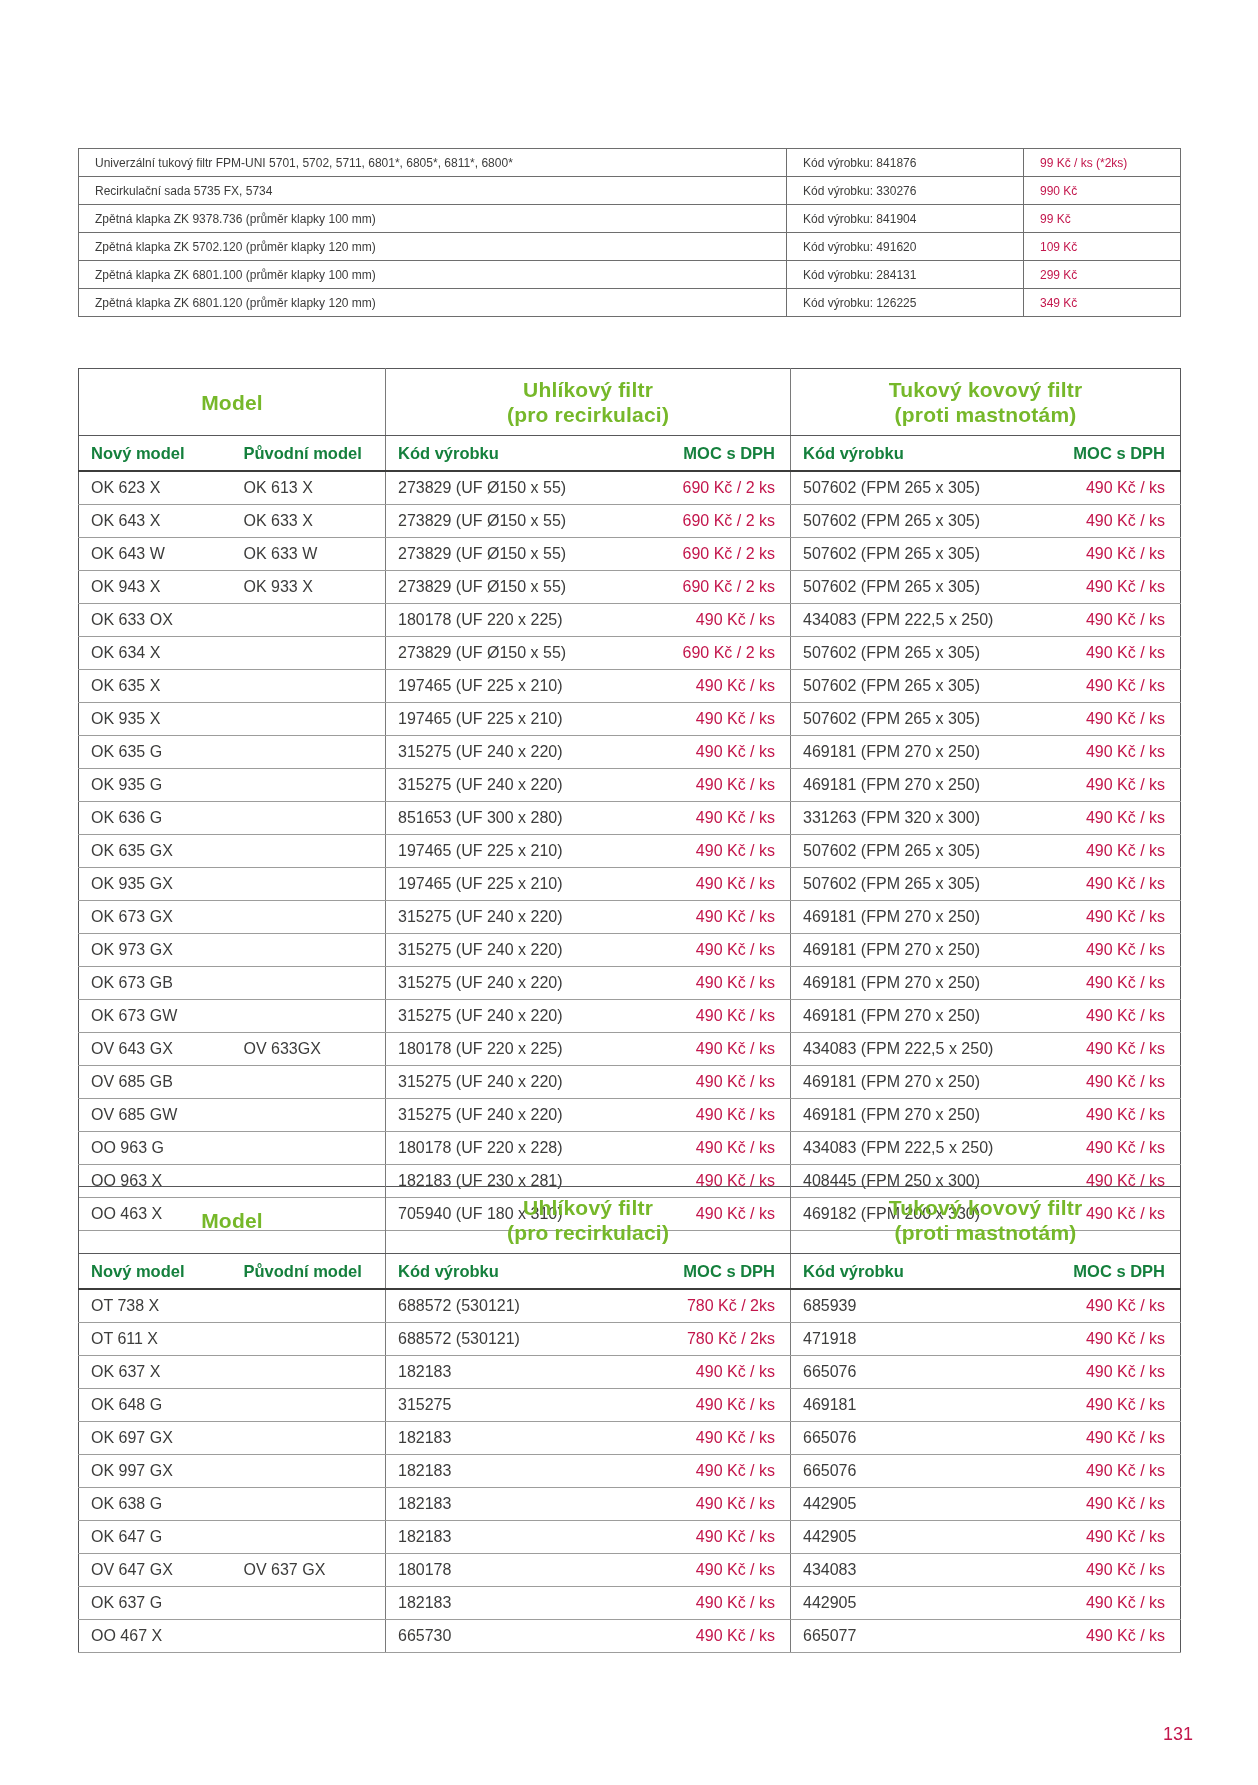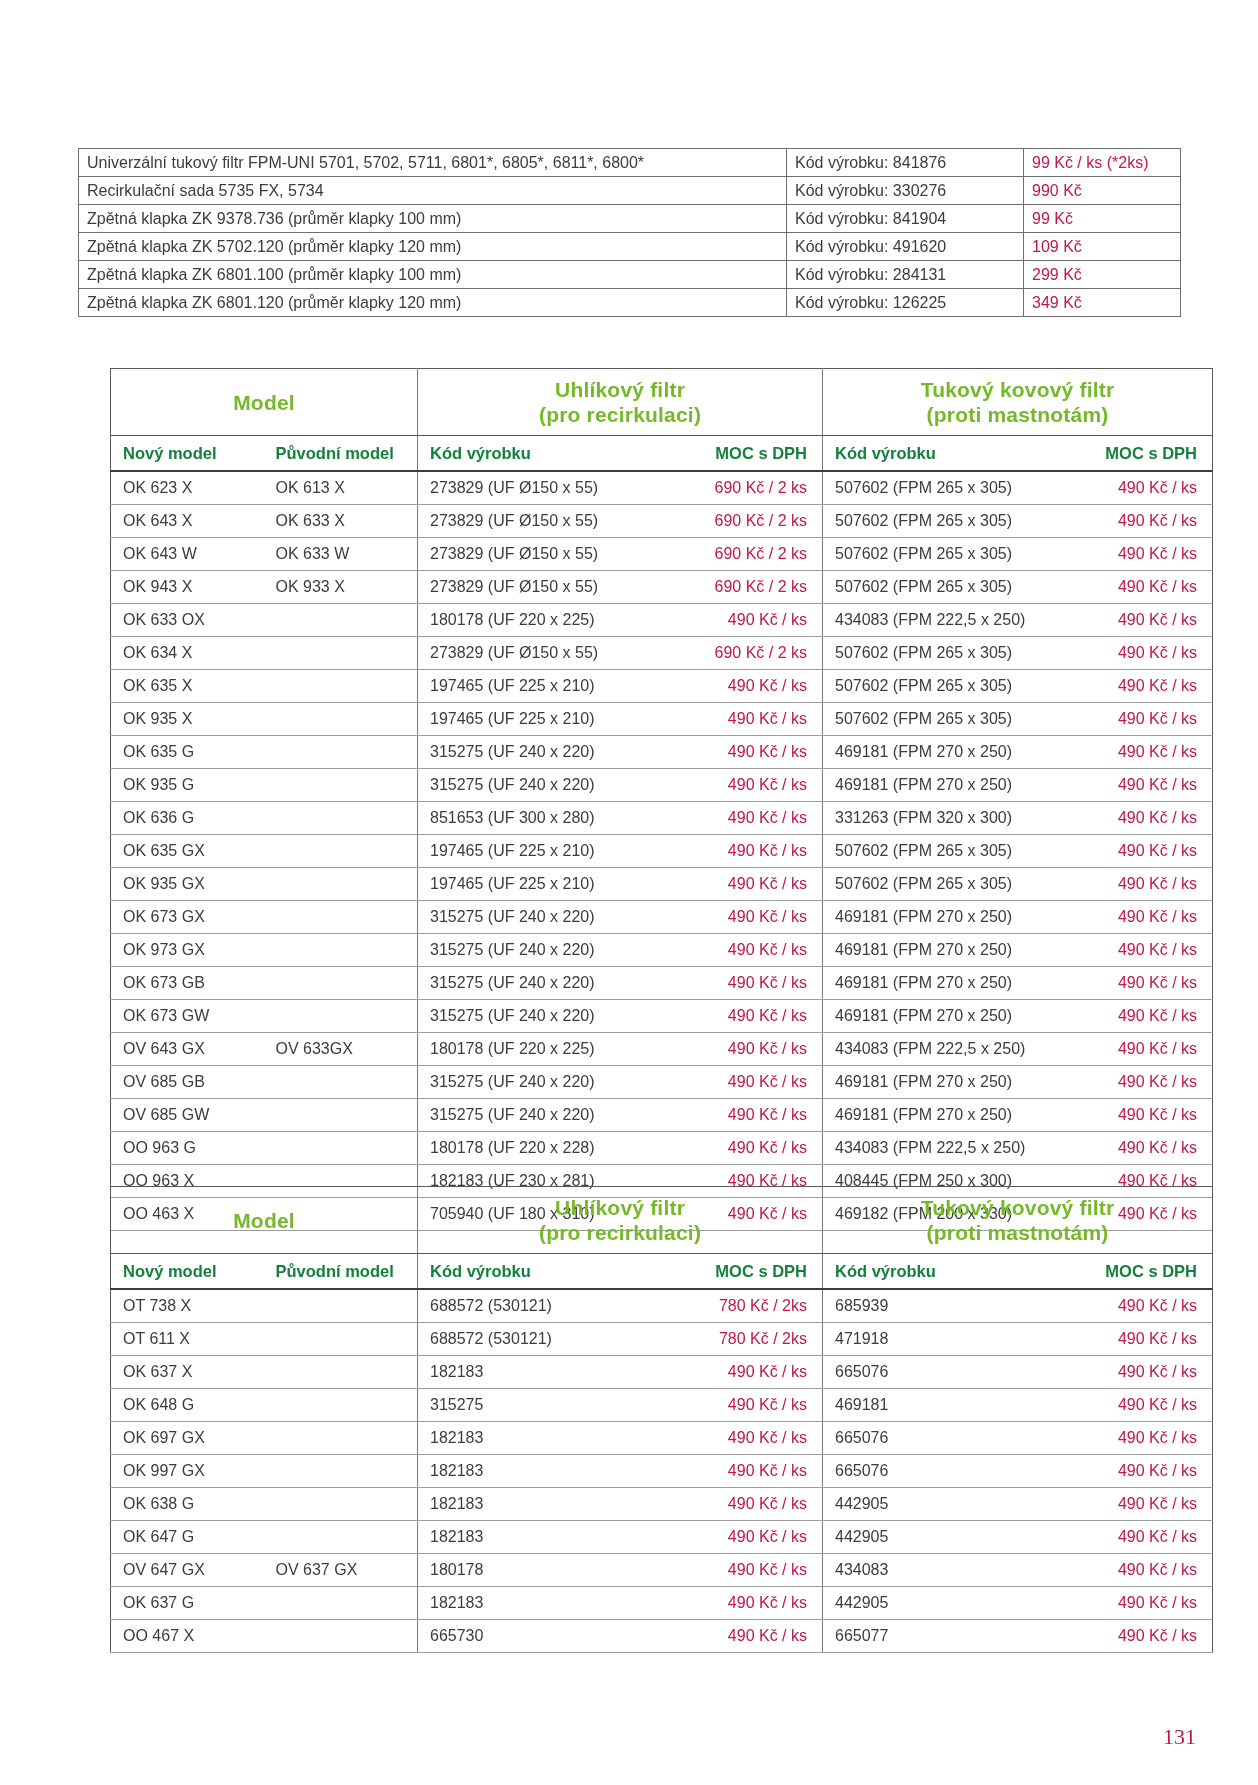--- a/index.html
+++ b/index.html
@@ -12,27 +12,27 @@
     overflow:hidden;
   }
   table { border-collapse:collapse; position:absolute; left:78px; width:1102px; table-layout:fixed; }
   td, th { white-space:nowrap; overflow:hidden; }
 
   
   .acc-table { top:148px; }
   .acc-table td {
     height:27px;
     border:1.5px solid #6e6e6e;
-    font-size:16px;
-    padding:0 8px;
+    font-size:12px;
+    padding:0 16px;
     vertical-align:middle;
   }
 
   
-  .filter-table { border:1.5px solid #58585a;margin-left:32px; }
+  .filter-table { border:1.5px solid #58585a; }
   .ft1 { top:368px; }
   .ft2 { top:1186px; }
   .green-row th {
     height:64px;
     color:var(--green,#76b82a);
     font-size:21px;
     font-weight:bold;
     text-align:center;
     vertical-align:middle;
     line-height:25px;
@@ -55,23 +55,22 @@
     vertical-align:middle;
   }
   .al { text-align:left; padding-left:12px; }
   .ar { text-align:right; padding-right:15px; }
   .bl { border-left:1px solid #7a7a7a; }
   .price { color:var(--red,#c3164c); }
 
   .page-num {
     position:absolute;
     left:1163px; top:1724px;
-    font-size:22px;
+    font-size:18px;
     color:var(--red,#c3164c);
-    font-family:Liberation Serif, serif;
   }
 </style>
 </head>
 <body>
 
 <div class="page">
 
   <table class="acc-table">
     <colgroup>
       <col style="width:708px">

